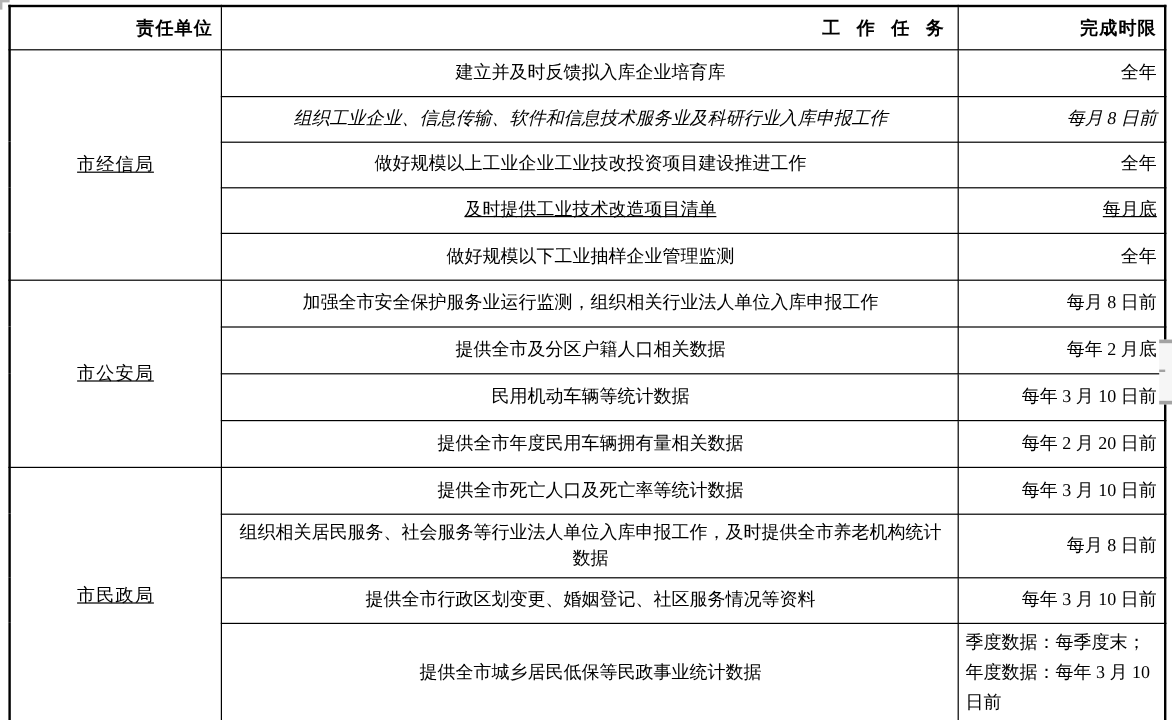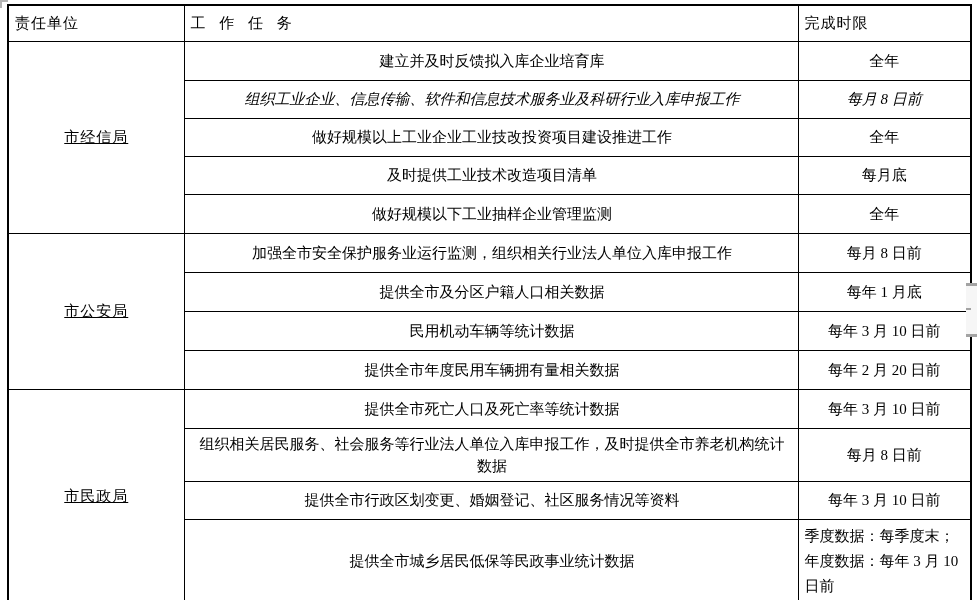--- a/index.html
+++ b/index.html
@@ -33,38 +33,38 @@
   }
   .task-table th, .task-table td {
     border: 1px solid #000000;
     font-size: 15px;
     vertical-align: middle;
     padding: 2px 6px;
     overflow: hidden;
   }
   .task-table thead tr { height: 36px; }
   th.header-cell {
-    font-weight: normal;
-    text-align: left;
+    font-weight: bold;
+    text-align: right;
     letter-spacing: 1px;
   }
   th.header-task { letter-spacing: 5px; }
   td.unit-cell {
     text-align: center;
     letter-spacing: 1px;
     text-decoration: underline;
   }
   td.task-cell {
     text-align: center;
     padding-left: 10px;
     padding-right: 8px;
     line-height: 22px;
   }
   td.deadline-cell {
-    text-align: center;
+    text-align: right;
     line-height: 22px;
   }
   td.deadline-cell.left {
     text-align: left;
     padding: 4px 6px;
     line-height: 25px;
   }
   .scrollbar-thumb {
     position: absolute;
     right: 0;
@@ -110,36 +110,36 @@
         <td class="deadline-cell">全年</td>
       </tr>
       <tr style="height: 38px; font-style: italic;">
         <td class="task-cell">组织工业企业、信息传输、软件和信息技术服务业及科研行业入库申报工作</td>
         <td class="deadline-cell">每月 8 日前</td>
       </tr>
       <tr style="height: 38px;">
         <td class="task-cell">做好规模以上工业企业工业技改投资项目建设推进工作</td>
         <td class="deadline-cell">全年</td>
       </tr>
-      <tr style="height: 38px;">
+      <tr style="height: 38px; text-decoration: underline;">
         <td class="task-cell">及时提供工业技术改造项目清单</td>
         <td class="deadline-cell">每月底</td>
       </tr>
       <tr style="height: 39px; margin-top: 25px;">
         <td class="task-cell">做好规模以下工业抽样企业管理监测</td>
         <td class="deadline-cell">全年</td>
       </tr>
       <tr style="height: 39px;">
         <td class="unit-cell" rowspan="4">市公安局</td>
         <td class="task-cell">加强全市安全保护服务业运行监测，组织相关行业法人单位入库申报工作</td>
         <td class="deadline-cell">每月 8 日前</td>
       </tr>
       <tr style="height: 39px;">
         <td class="task-cell">提供全市及分区户籍人口相关数据</td>
-        <td class="deadline-cell">每年 1 月底</td>
+        <td class="deadline-cell">每年 2 月底</td>
       </tr>
       <tr style="height: 39px;">
         <td class="task-cell">民用机动车辆等统计数据</td>
         <td class="deadline-cell">每年 3 月 10 日前</td>
       </tr>
       <tr style="height: 39px;">
         <td class="task-cell">提供全市年度民用车辆拥有量相关数据</td>
         <td class="deadline-cell">每年 2 月 20 日前</td>
       </tr>
       <tr style="height: 39px;">

